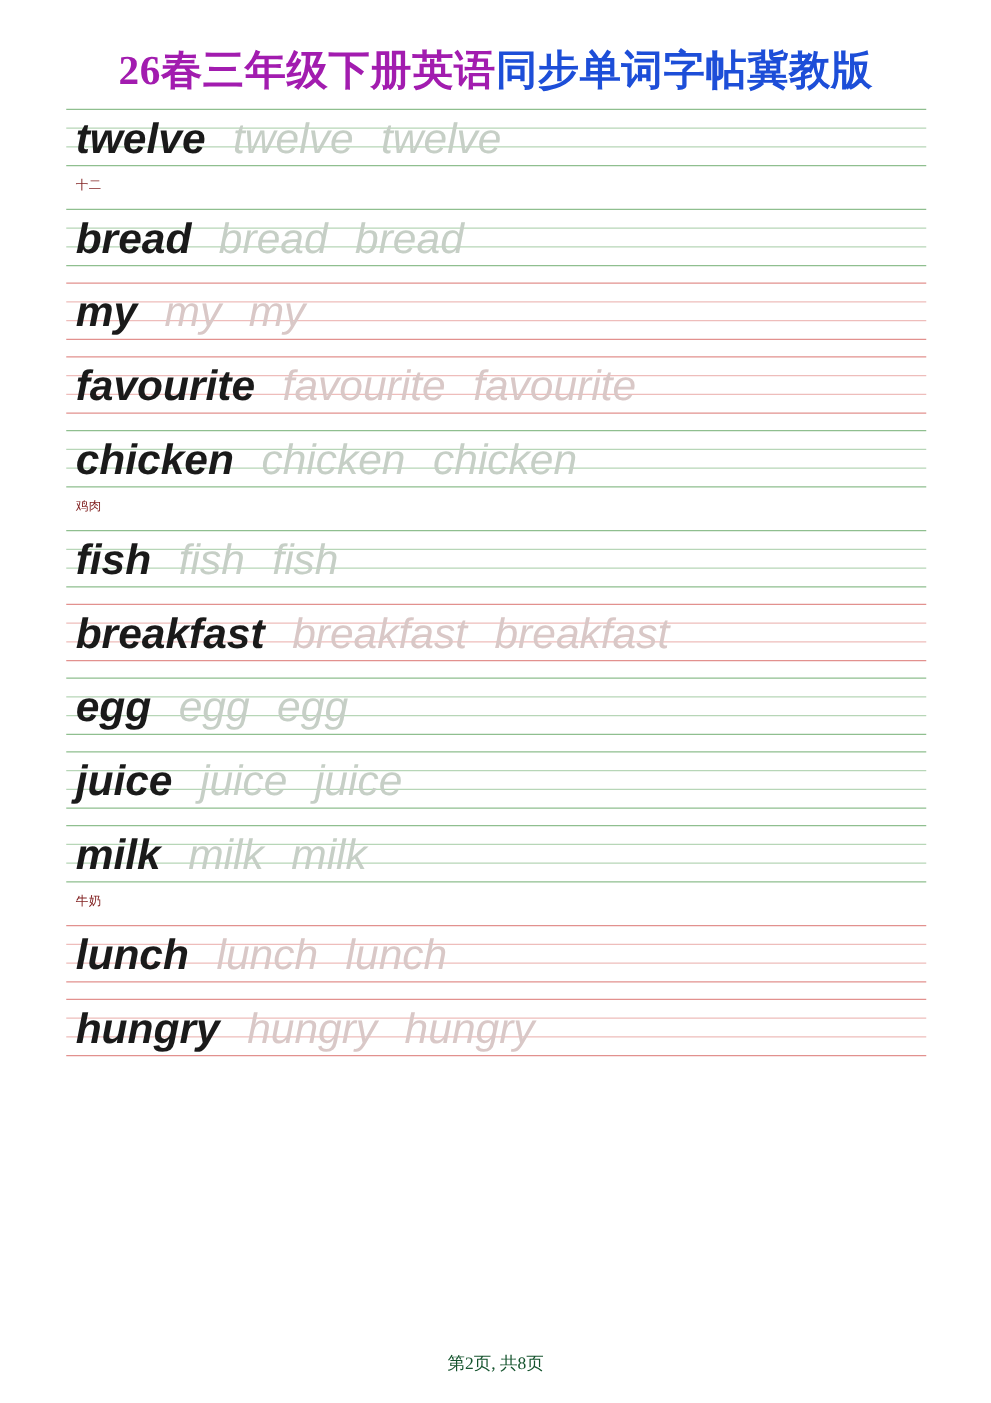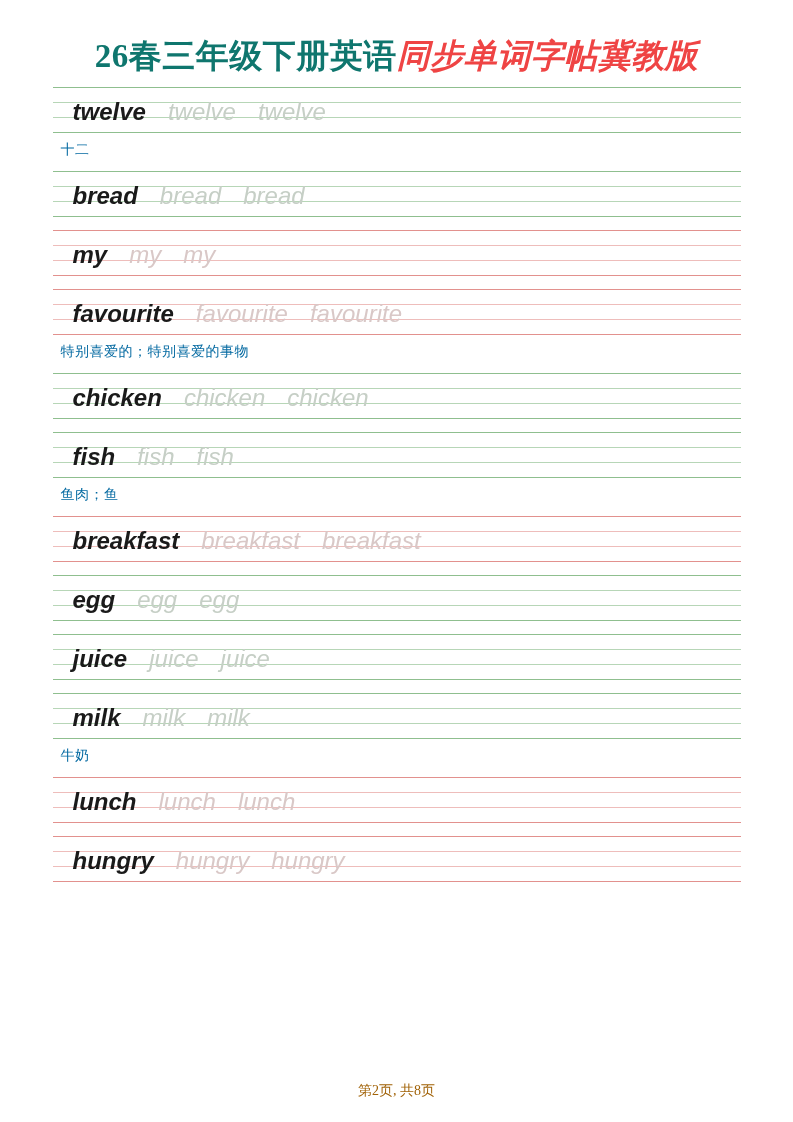--- a/index.html
+++ b/index.html
@@ -26,22 +26,22 @@
   .title {
     text-align: center;
     padding-top: 34px;
     padding-bottom: 8px;
     font-family: "Liberation Serif", serif;
     font-weight: bold;
     font-size: 33px;
     letter-spacing: 0.5px;
     white-space: nowrap;
   }
-  .title .t-black { color: #0f766e; }
-  .title .t-red { color: #ef4444; font-style: italic; }
+  .title .t-black { color: #a21caf; }
+  .title .t-red { color: #1d4ed8; }
 
   
   .sheet {
     margin: 0 auto;
     width: 688px;
     position: relative;
   }
 
   .entry {
     position: relative;
@@ -69,63 +69,63 @@
   .green .ln.l2 { background: #b7d6b7; }
   .green .ln.l3 { background: #b7d6b7; }
 
   .red .ln { background: #e2918e; }
   .red .ln.l2 { background: #eebdbb; }
   .red .ln.l3 { background: #eebdbb; }
 
   
   .words {
     position: absolute;
-    left: 20px;
+    left: 8px;
     top: 0px;
     height: 47px;
     display: flex;
     align-items: center;
     gap: 22px;
     font-family: "Liberation Sans", sans-serif;
     font-style: italic;
-    font-size: 24px;
+    font-size: 34px;
     line-height: 47px;
     white-space: nowrap;
     padding-top: 2px;
     box-sizing: border-box;
   }
   .words .w-solid {
     color: #1a1a1a;
     font-weight: 600;
   }
   .words .w-faint {
     color: #c9c9c9;
     font-weight: 500;
   }
   .green .words .w-faint { color: #c6cfc6; }
   .red .words .w-faint { color: #d9c8c7; }
 
   .meaning {
     font-family: Liberation Serif, serif;
-    font-size: 14px;
-    color: #0369a1;
+    font-size: 10px;
+    color: #7f1d1d;
     padding: 7px 0 0 8px;
     letter-spacing: 0.5px;
   }
 
   
   .footer {
     position: absolute;
     left: 0;
     right: 0;
     bottom: 22px;
     text-align: center;
     font-family: "Liberation Serif", serif;
     font-size: 14px;
-    color: #a16207;
+    color: #14532d;
   }
 </style>
 </head>
 <body>
 
 <div class="page">
 
   <div class="title">
     <span class="t-black">26春三年级下册英语</span><span class="t-red">同步单词字帖冀教版</span>
   </div>
@@ -180,50 +180,49 @@
         <div class="ln l1"></div>
         <div class="ln l2"></div>
         <div class="ln l3"></div>
         <div class="ln l4"></div>
         <div class="words">
           <span class="w-solid">favourite</span>
           <span class="w-faint">favourite</span>
           <span class="w-faint">favourite</span>
         </div>
       </div>
-      <div class="meaning">特别喜爱的；特别喜爱的事物</div>
     </div>
 
     <div class="entry">
       <div class="guide green">
         <div class="ln l1"></div>
         <div class="ln l2"></div>
         <div class="ln l3"></div>
         <div class="ln l4"></div>
         <div class="words">
           <span class="w-solid">chicken</span>
           <span class="w-faint">chicken</span>
           <span class="w-faint">chicken</span>
         </div>
       </div>
+      <div class="meaning">鸡肉</div>
     </div>
 
     <div class="entry">
       <div class="guide green">
         <div class="ln l1"></div>
         <div class="ln l2"></div>
         <div class="ln l3"></div>
         <div class="ln l4"></div>
         <div class="words">
           <span class="w-solid">fish</span>
           <span class="w-faint">fish</span>
           <span class="w-faint">fish</span>
         </div>
       </div>
-      <div class="meaning">鱼肉；鱼</div>
     </div>
 
     <div class="entry">
       <div class="guide red">
         <div class="ln l1"></div>
         <div class="ln l2"></div>
         <div class="ln l3"></div>
         <div class="ln l4"></div>
         <div class="words">
           <span class="w-solid">breakfast</span>

